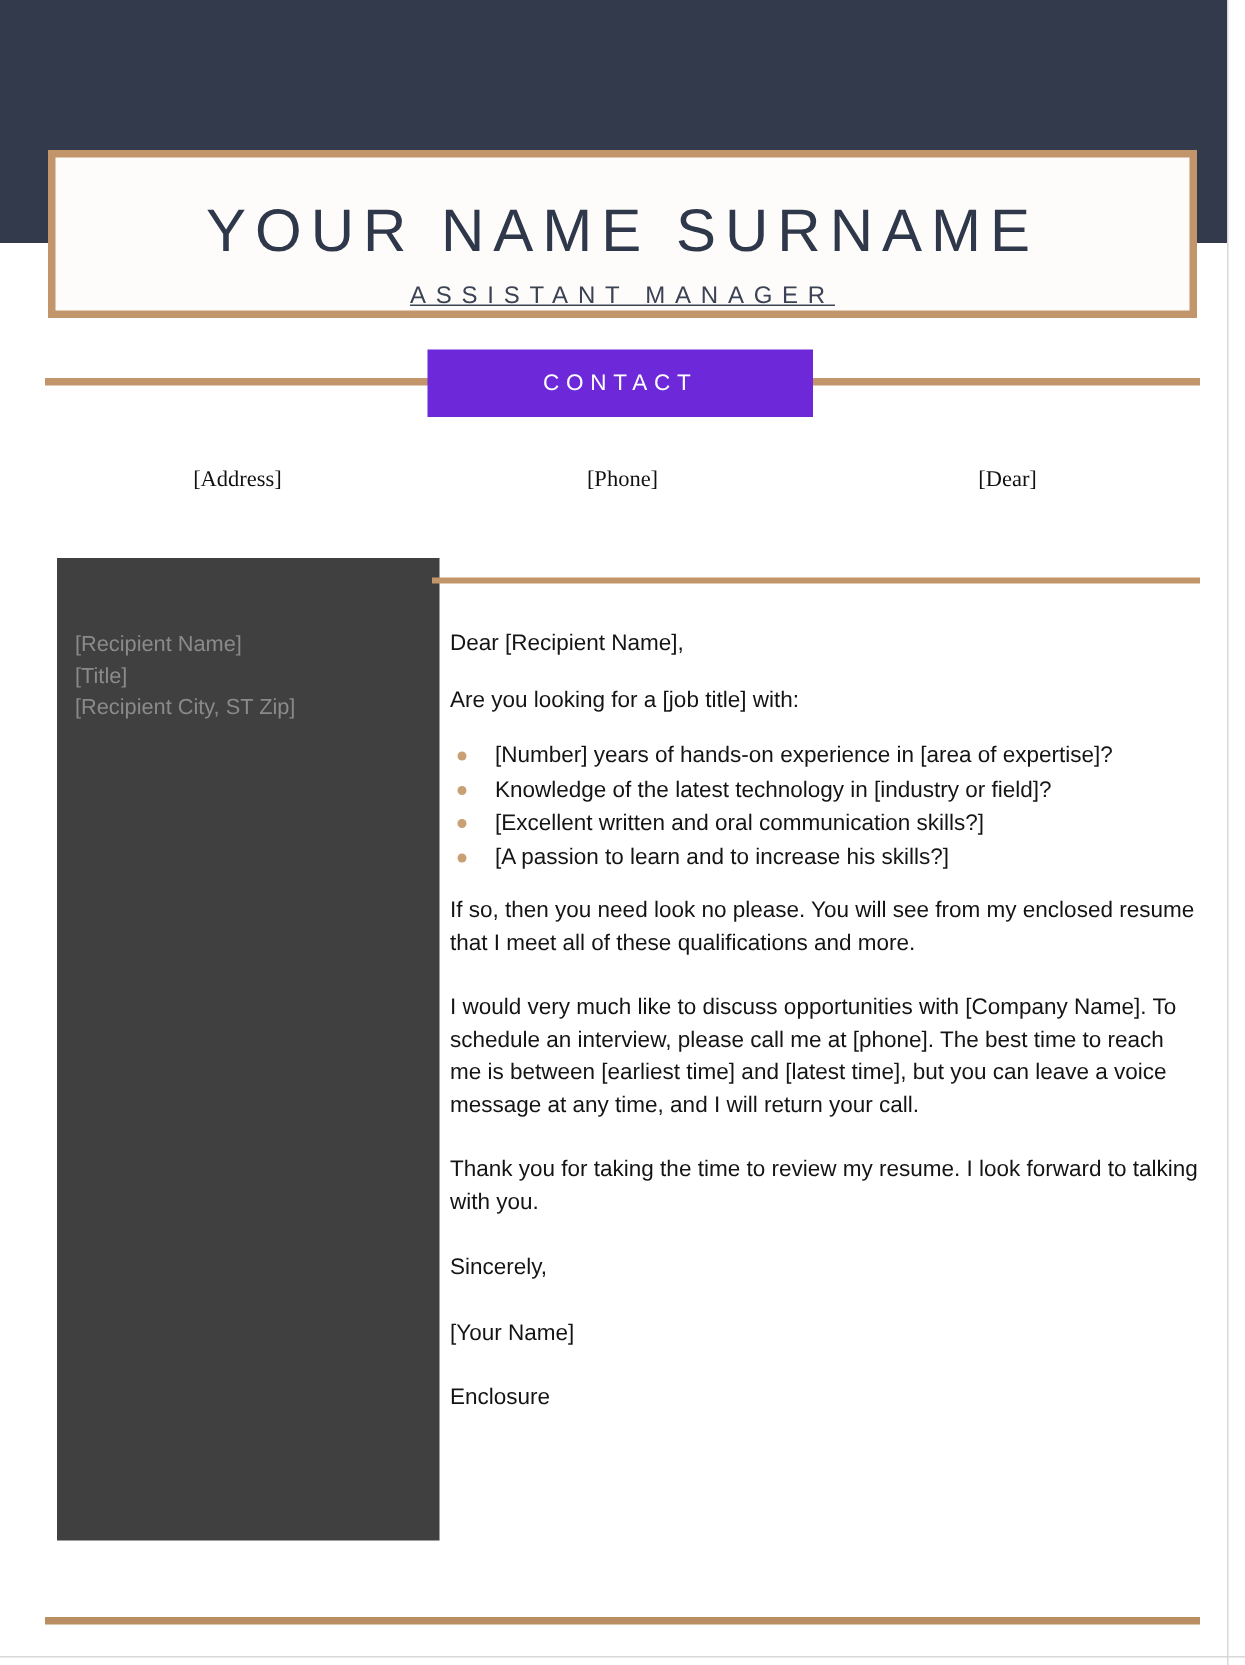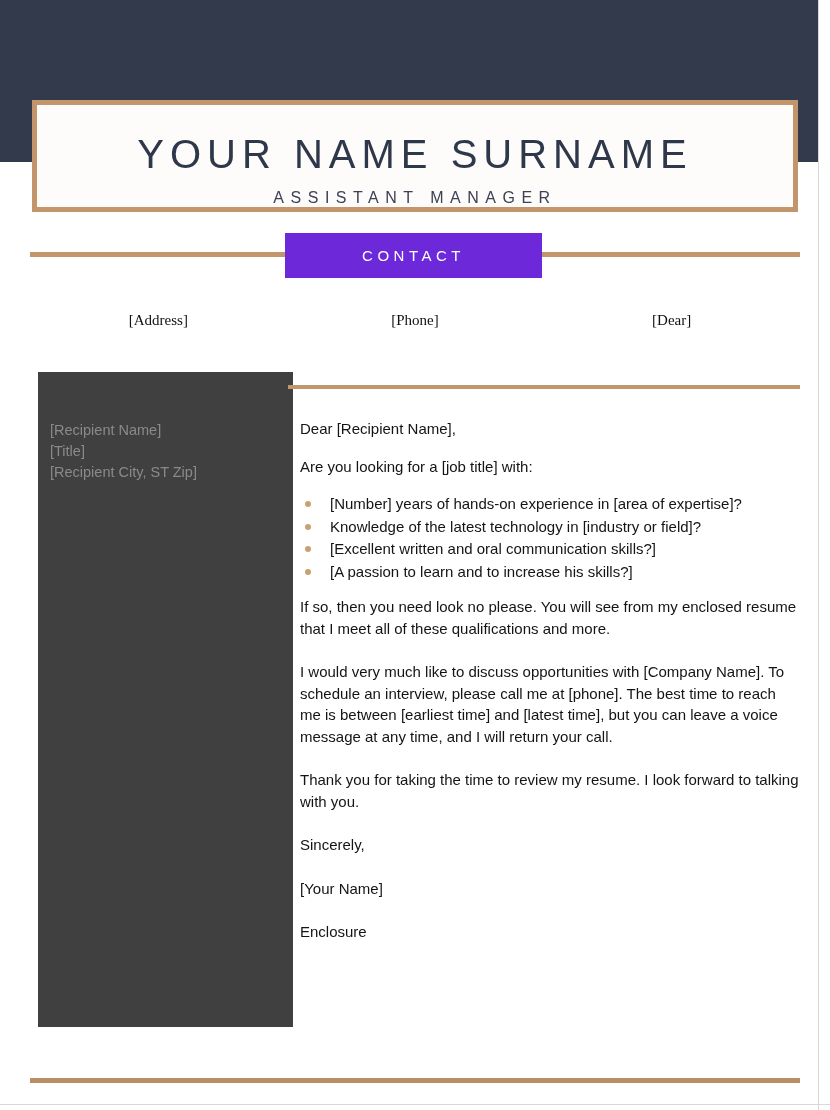--- a/index.html
+++ b/index.html
@@ -69,20 +69,21 @@
     white-space: nowrap;
     margin-top: 2px;
   }
   #applicant-title {
     font-size: 16px;
     letter-spacing: 6.5px;
     color: #3a4253;
     font-weight: 400;
     margin-top: 14px;
     white-space: nowrap;
+    text-decoration: underline;
   }
 
   
   #contact-rule {
     position: absolute;
     left: 30px;
     top: 252px;
     width: 770px;
     height: 5px;
     background: #c2966a;

